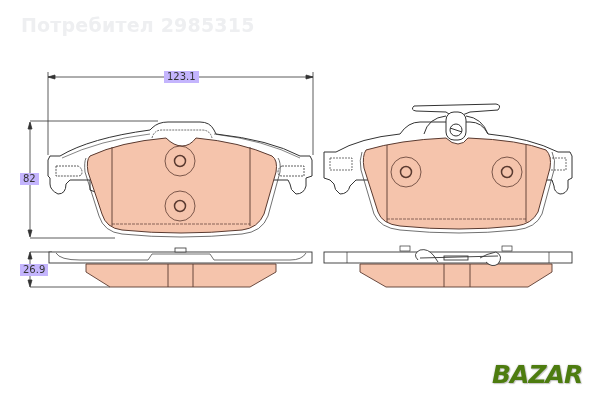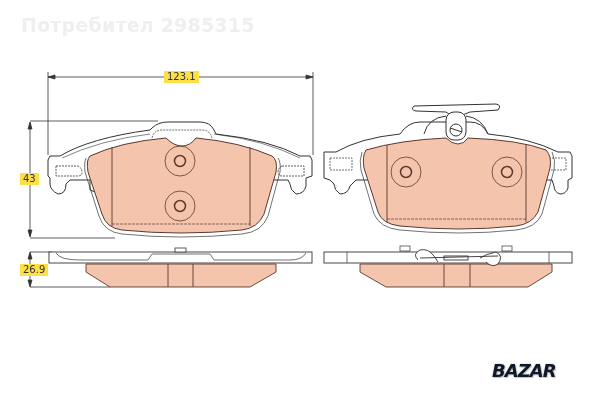--- a/index.html
+++ b/index.html
@@ -1,19 +1,19 @@
 <!DOCTYPE html>
 <html><head>
   <meta charset="utf-8">
   <style>
     html, body { margin: 0; padding: 0; background: #ffffff; }
     body { width: 600px; height: 400px; position: relative; overflow: hidden; font-family: "DejaVu Sans", sans-serif; }
     .watermark { position: absolute; left: 21px; top: 14px; font-size: 19px; font-weight: bold; color: #eeeff1; letter-spacing: 0.2px; }
-    .dim-label { position: absolute; font-size: 10px; color: #333333; background: #fde047; padding: 0 3px; line-height: 12px; }
-    .logo { position: absolute; left: 492px; top: 360px; font-size: 18px; font-weight: bold; color: #0f172a; font-style: italic; letter-spacing: -1px;
+    .dim-label { position: absolute; font-size: 10px; color: #333333; background: #c4b5fd; padding: 0 3px; line-height: 12px; }
+    .logo { position: absolute; left: 492px; top: 360px; font-size: 25px; font-weight: bold; color: #4d7c0f; font-style: italic; letter-spacing: -1px;
             text-shadow: 0 0 2px #b9b9b9, 1px 1px 1px #c9c9c9; }
     svg { position: absolute; left: 0; top: 0; }
   </style>
 </head>
 <body>
 
 <div class="watermark">Потребител 2985315</div>
 
 <svg width="600" height="400" viewBox="0 0 600 400">
 
@@ -120,16 +120,16 @@
     <g fill="#fff" stroke="#333" stroke-width="0.9">
       <path d="M418,260 Q412,254 420,250 Q428,248 434,256 L438,262"></path>
       <path d="M486,262 Q492,268 498,264 Q504,256 496,252 Q486,254 480,258"></path>
       <rect x="444" y="256" width="24" height="4"></rect>
       <line x1="420" y1="258" x2="498" y2="256"></line>
     </g>
   </g>
 </svg>
 
 <div class="dim-label" style="left:164px; top:71px;">123.1</div>
-<div class="dim-label" style="left:20px; top:173px;">43</div>
+<div class="dim-label" style="left:20px; top:173px;">82</div>
 <div class="dim-label" style="left:20px; top:264px;">26.9</div>
 
 <div class="logo">BAZAR</div>
 
 </body></html>

